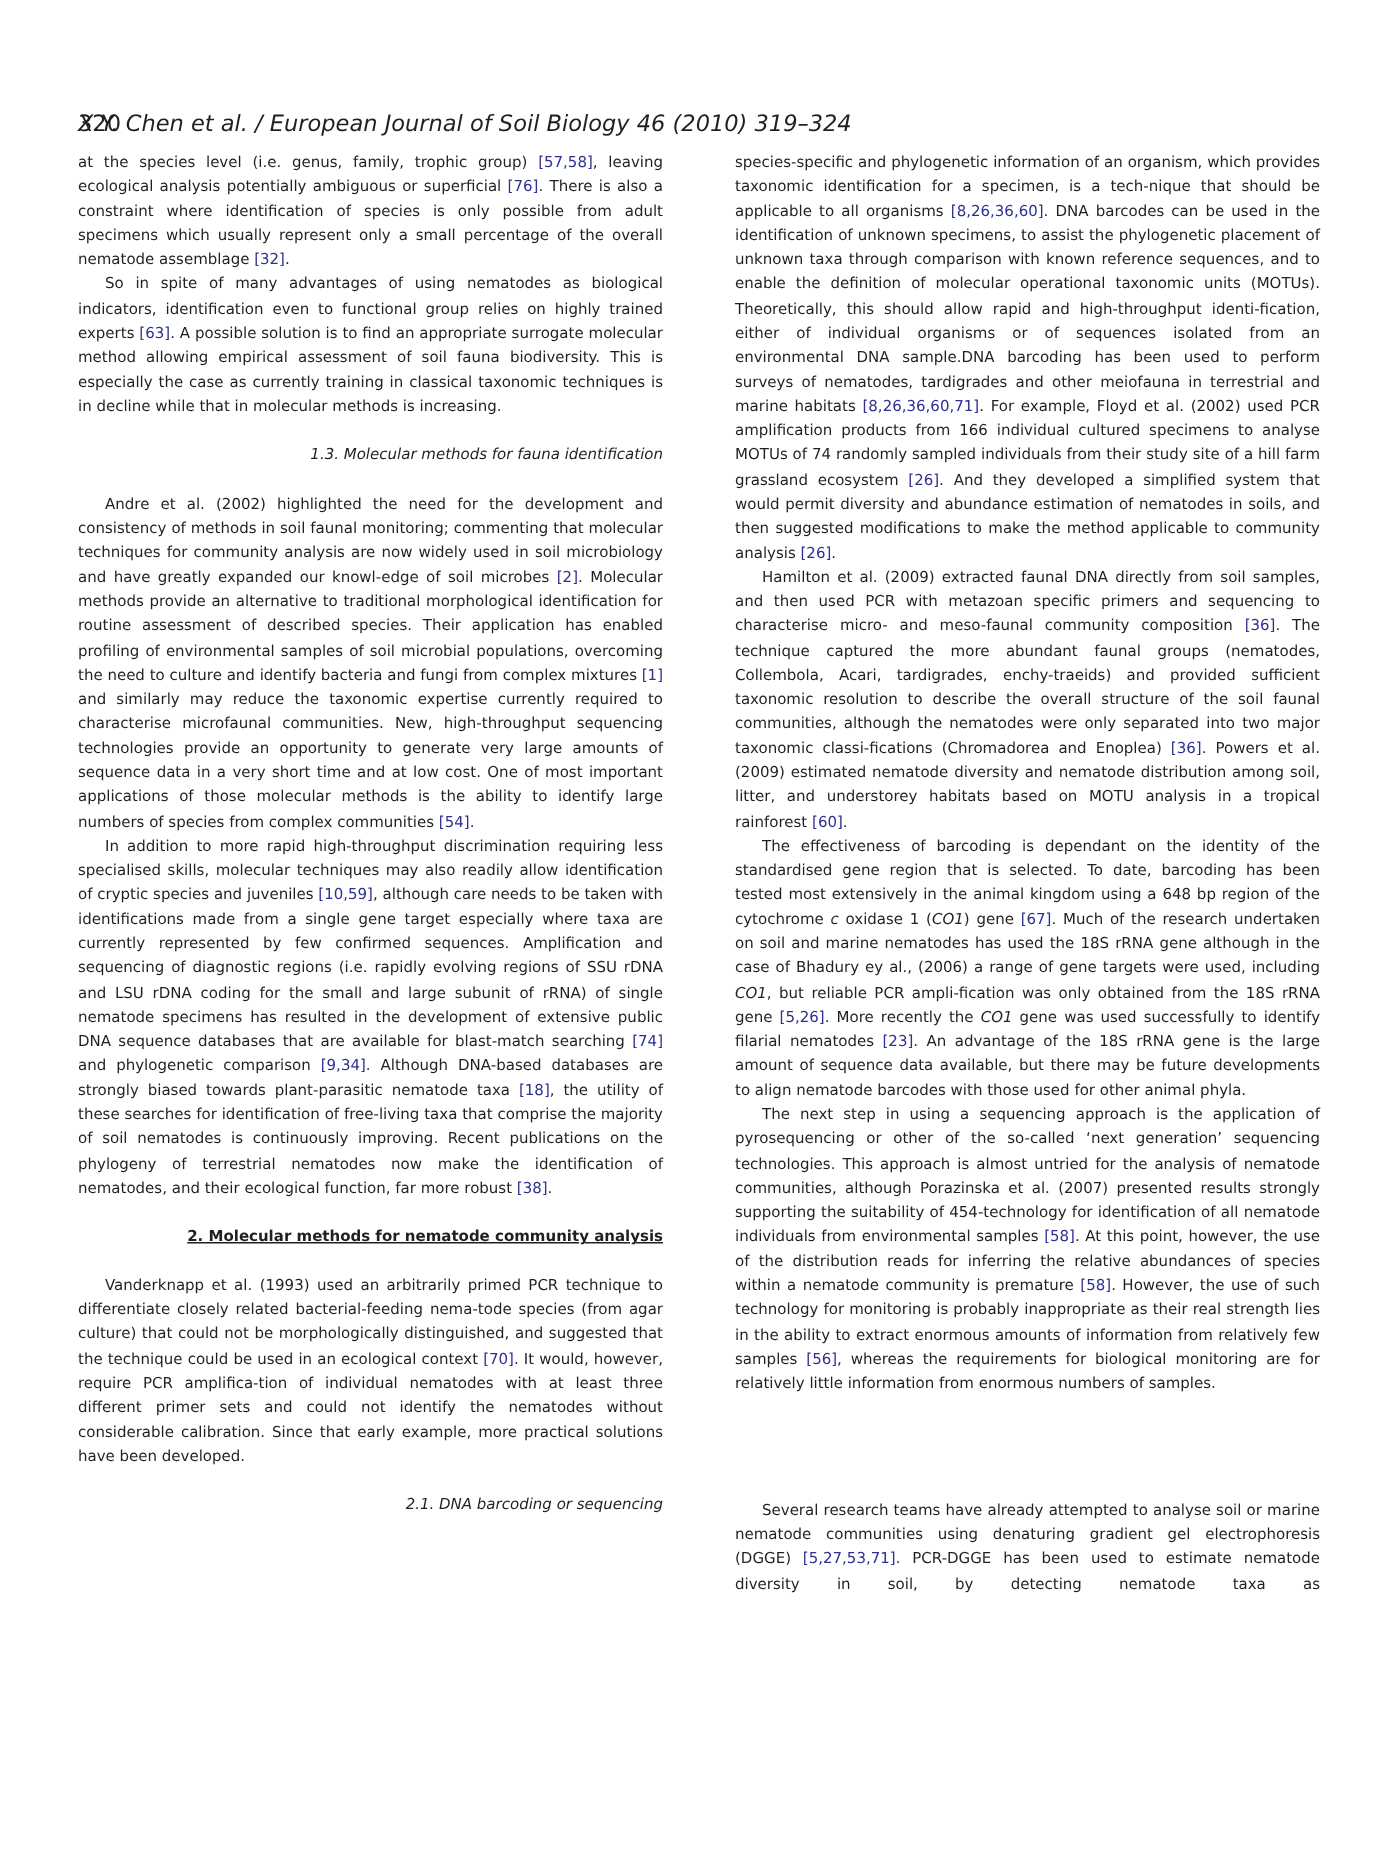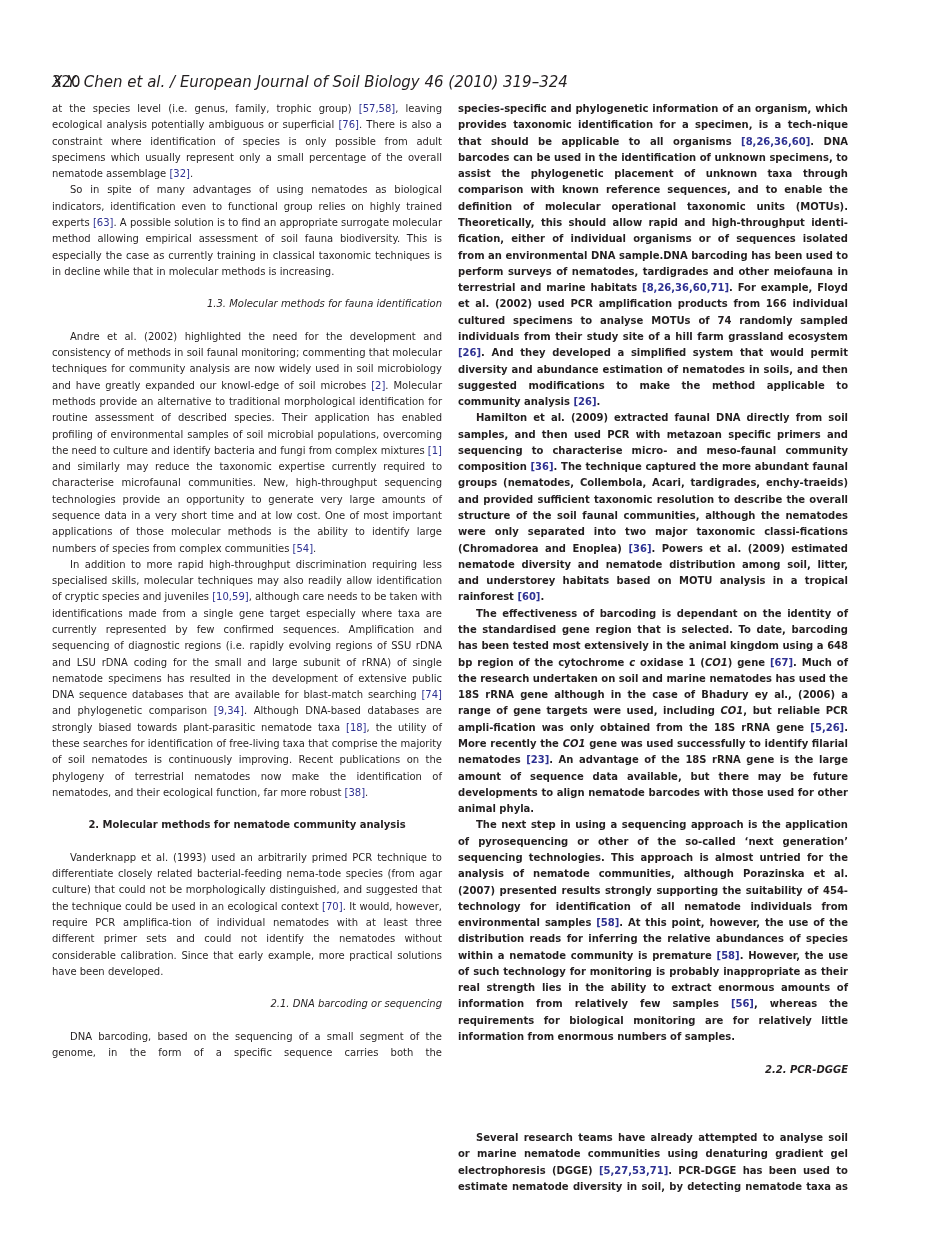--- a/index.html
+++ b/index.html
@@ -5,26 +5,26 @@
   html, body { margin:0; padding:0; background:#ffffff; }
   body { width:925px; height:1234px; position:relative; overflow:hidden;
          font-family:"DejaVu Sans", "Liberation Sans", sans-serif; color:#231f20; }
   .running-head { position:absolute; top:73px; left:52px; width:808px; height:14px;
                   font-size:15px; color:#231f20; }
   .page-no { position:absolute; left:0; top:0; }
   .journal { position:absolute; left:0; right:0; top:0; text-align:left; font-style:italic; }
   .col { position:absolute; top:101px; width:390px; font-size:10px; line-height:16.28px;
          text-align:justify; hyphens:manual; }
   .col.left { left:52px; }
-  .col.right { left:458px;font-weight:bold; }
+  .col.right { left:490px; }
   .col p { margin:0; }
   .col p.ind { text-indent:18px; }
   .cite { color:#2e3192; }
   .h-sub { font-style:italic; margin:0; text-align:right; }
-  .h-sec { font-weight:bold; margin:0; text-align:center; }
+  .h-sec { font-weight:bold; margin:0; text-align:right;text-decoration:underline; }
   .gap-sm { height:16.28px; }
   em { font-style:italic; }
 </style>
 </head>
 <body>
 
 <div class="running-head">
   <span class="page-no">320</span>
   <span class="journal">X.Y. Chen et al. / European Journal of Soil Biology 46 (2010) 319–324</span>
 </div>
@@ -37,25 +37,23 @@
   <div class="gap-sm"></div>
   <p class="ind">Andre et al. (2002) highlighted the need for the development and consistency of methods in soil faunal monitoring; commenting that molecular techniques for community analysis are now widely used in soil microbiology and have greatly expanded our knowl-edge of soil microbes <span class="cite" style="color: rgb(46, 49, 146);">[2]</span>. Molecular methods provide an alternative to traditional morphological identification for routine assessment of described species. Their application has enabled profiling of environmental samples of soil microbial populations, overcoming the need to culture and identify bacteria and fungi from complex mixtures <span class="cite" style="color: rgb(46, 49, 146);">[1]</span> and similarly may reduce the taxonomic expertise currently required to characterise microfaunal communities. New, high-throughput sequencing technologies provide an opportunity to generate very large amounts of sequence data in a very short time and at low cost. One of most important applications of those molecular methods is the ability to identify large numbers of species from complex communities <span class="cite" style="color: rgb(46, 49, 146);">[54]</span>.</p>
   <p class="ind">In addition to more rapid high-throughput discrimination requiring less specialised skills, molecular techniques may also readily allow identification of cryptic species and juveniles <span class="cite" style="color: rgb(46, 49, 146);">[10,59]</span>, although care needs to be taken with identifications made from a single gene target especially where taxa are currently represented by few confirmed sequences. Amplification and sequencing of diagnostic regions (i.e. rapidly evolving regions of SSU rDNA and LSU rDNA coding for the small and large subunit of rRNA) of single nematode specimens has resulted in the development of extensive public DNA sequence databases that are available for blast-match searching <span class="cite" style="color: rgb(46, 49, 146);">[74]</span> and phylogenetic comparison <span class="cite" style="color: rgb(46, 49, 146);">[9,34]</span>. Although DNA-based databases are strongly biased towards plant-parasitic nematode taxa <span class="cite" style="color: rgb(46, 49, 146);">[18]</span>, the utility of these searches for identification of free-living taxa that comprise the majority of soil nematodes is continuously improving. Recent publications on the phylogeny of terrestrial nematodes now make the identification of nematodes, and their ecological function, far more robust <span class="cite" style="color: rgb(46, 49, 146);">[38]</span>.</p>
   <div class="gap-sm"></div>
   <p class="h-sec">2.  Molecular methods for nematode community analysis</p>
   <div class="gap-sm"></div>
   <p class="ind">Vanderknapp et al. (1993) used an arbitrarily primed PCR technique to differentiate closely related bacterial-feeding nema-tode species (from agar culture) that could not be morphologically distinguished, and suggested that the technique could be used in an ecological context <span class="cite" style="color: rgb(46, 49, 146);">[70]</span>. It would, however, require PCR amplifica-tion of individual nematodes with at least three different primer sets and could not identify the nematodes without considerable calibration. Since that early example, more practical solutions have been developed.</p>
   <div class="gap-sm"></div>
   <p class="h-sub">2.1.  DNA barcoding or sequencing</p>
   <div class="gap-sm"></div>
-  <p class="ind" style="text-align-last:justify;">DNA barcoding, based on the sequencing of a small segment of the genome, in the form of a specific sequence carries both the</p>
 </div>
 
 <div class="col right">
   <p>species-specific and phylogenetic information of an organism, which provides taxonomic identification for a specimen, is a tech-nique that should be applicable to all organisms <span class="cite" style="color: rgb(46, 49, 146);">[8,26,36,60]</span>. DNA barcodes can be used in the identification of unknown specimens, to assist the phylogenetic placement of unknown taxa through comparison with known reference sequences, and to enable the definition of molecular operational taxonomic units (MOTUs). Theoretically, this should allow rapid and high-throughput identi-fication, either of individual organisms or of sequences isolated from an environmental DNA sample.DNA barcoding has been used to perform surveys of nematodes, tardigrades and other meiofauna in terrestrial and marine habitats <span class="cite" style="color: rgb(46, 49, 146);">[8,26,36,60,71]</span>. For example, Floyd et al. (2002) used PCR amplification products from 166 individual cultured specimens to analyse MOTUs of 74 randomly sampled individuals from their study site of a hill farm grassland ecosystem <span class="cite" style="color: rgb(46, 49, 146);">[26]</span>. And they developed a simplified system that would permit diversity and abundance estimation of nematodes in soils, and then suggested modifications to make the method applicable to community analysis <span class="cite" style="color: rgb(46, 49, 146);">[26]</span>.</p>
   <p class="ind">Hamilton et al. (2009) extracted faunal DNA directly from soil samples, and then used PCR with metazoan specific primers and sequencing to characterise micro- and meso-faunal community composition <span class="cite" style="color: rgb(46, 49, 146);">[36]</span>. The technique captured the more abundant faunal groups (nematodes, Collembola, Acari, tardigrades, enchy-traeids) and provided sufficient taxonomic resolution to describe the overall structure of the soil faunal communities, although the nematodes were only separated into two major taxonomic classi-fications (Chromadorea and Enoplea) <span class="cite" style="color: rgb(46, 49, 146);">[36]</span>. Powers et al. (2009) estimated nematode diversity and nematode distribution among soil, litter, and understorey habitats based on MOTU analysis in a tropical rainforest <span class="cite" style="color: rgb(46, 49, 146);">[60]</span>.</p>
   <p class="ind">The effectiveness of barcoding is dependant on the identity of the standardised gene region that is selected. To date, barcoding has been tested most extensively in the animal kingdom using a 648 bp region of the cytochrome <em>c</em> oxidase 1 (<em>CO1</em>) gene <span class="cite" style="color: rgb(46, 49, 146);">[67]</span>. Much of the research undertaken on soil and marine nematodes has used the 18S rRNA gene although in the case of Bhadury ey al., (2006) a range of gene targets were used, including <em>CO1</em>, but reliable PCR ampli-fication was only obtained from the 18S rRNA gene <span class="cite" style="color: rgb(46, 49, 146);">[5,26]</span>. More recently the <em>CO1</em> gene was used successfully to identify filarial nematodes <span class="cite" style="color: rgb(46, 49, 146);">[23]</span>. An advantage of the 18S rRNA gene is the large amount of sequence data available, but there may be future developments to align nematode barcodes with those used for other animal phyla.</p>
   <p class="ind">The next step in using a sequencing approach is the application of pyrosequencing or other of the so-called ‘next generation’ sequencing technologies. This approach is almost untried for the analysis of nematode communities, although Porazinska et al. (2007) presented results strongly supporting the suitability of 454-technology for identification of all nematode individuals from environmental samples <span class="cite" style="color: rgb(46, 49, 146);">[58]</span>. At this point, however, the use of the distribution reads for inferring the relative abundances of species within a nematode community is premature <span class="cite" style="color: rgb(46, 49, 146);">[58]</span>. However, the use of such technology for monitoring is probably inappropriate as their real strength lies in the ability to extract enormous amounts of information from relatively few samples <span class="cite" style="color: rgb(46, 49, 146);">[56]</span>, whereas the requirements for biological monitoring are for relatively little information from enormous numbers of samples.</p>
   <div class="gap-sm"></div>
-  <p class="h-sub">2.2.  PCR-DGGE</p>
   <div class="gap-sm"></div>
   <p class="ind" style="text-align-last:justify;margin-top:36px;">Several research teams have already attempted to analyse soil or marine nematode communities using denaturing gradient gel electrophoresis (DGGE) <span class="cite" style="color: rgb(46, 49, 146);">[5,27,53,71]</span>. PCR-DGGE has been used to estimate nematode diversity in soil, by detecting nematode taxa as</p>
 </div>
 
 </body></html>

